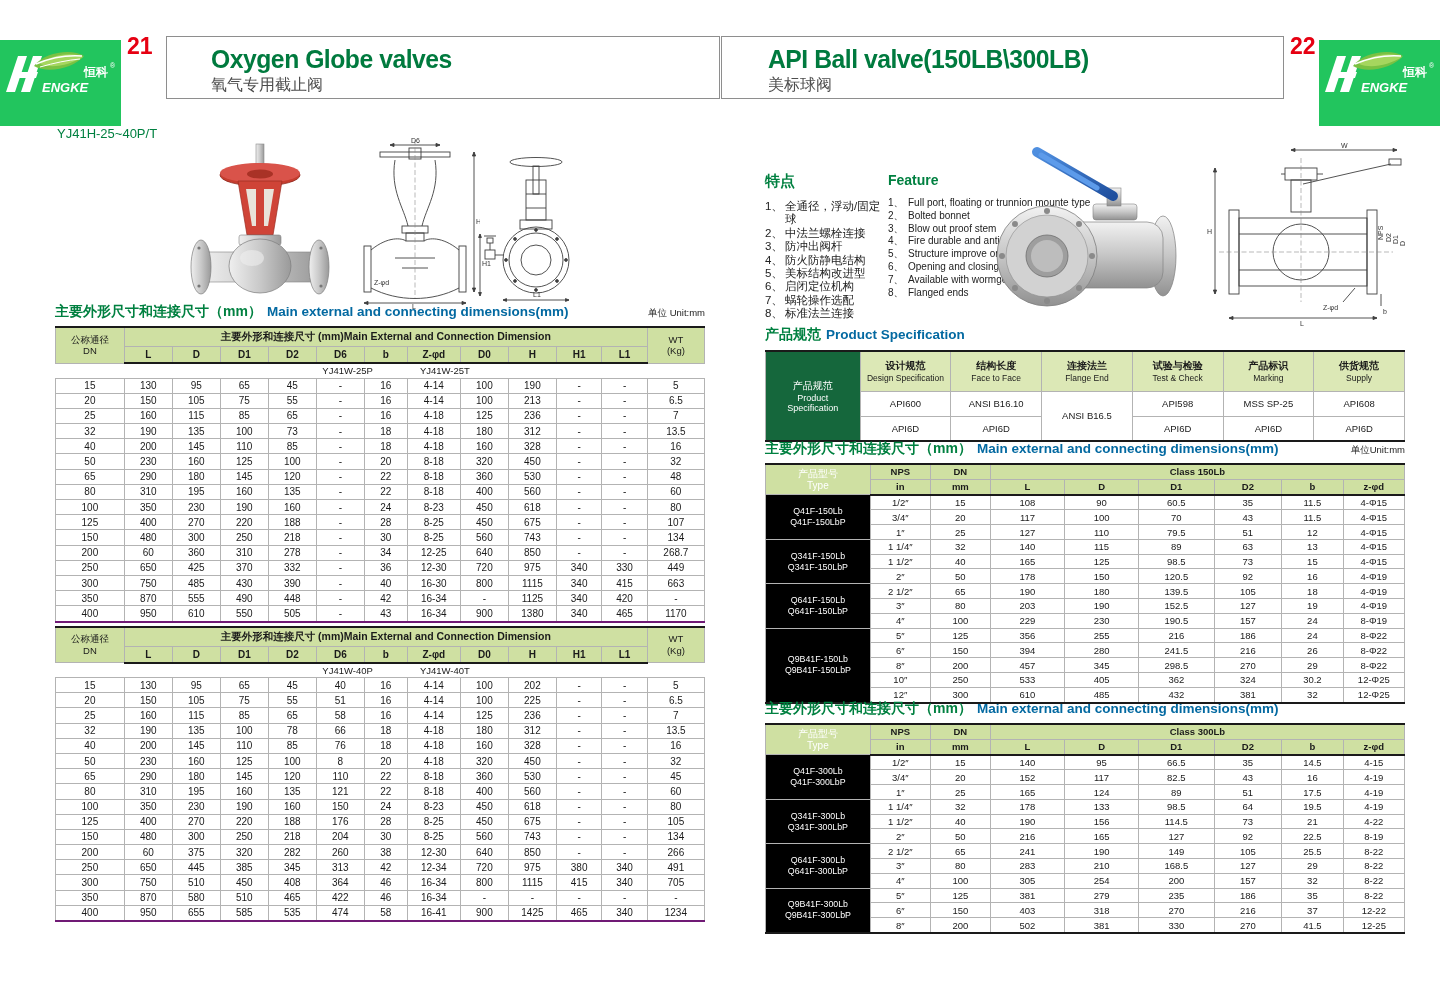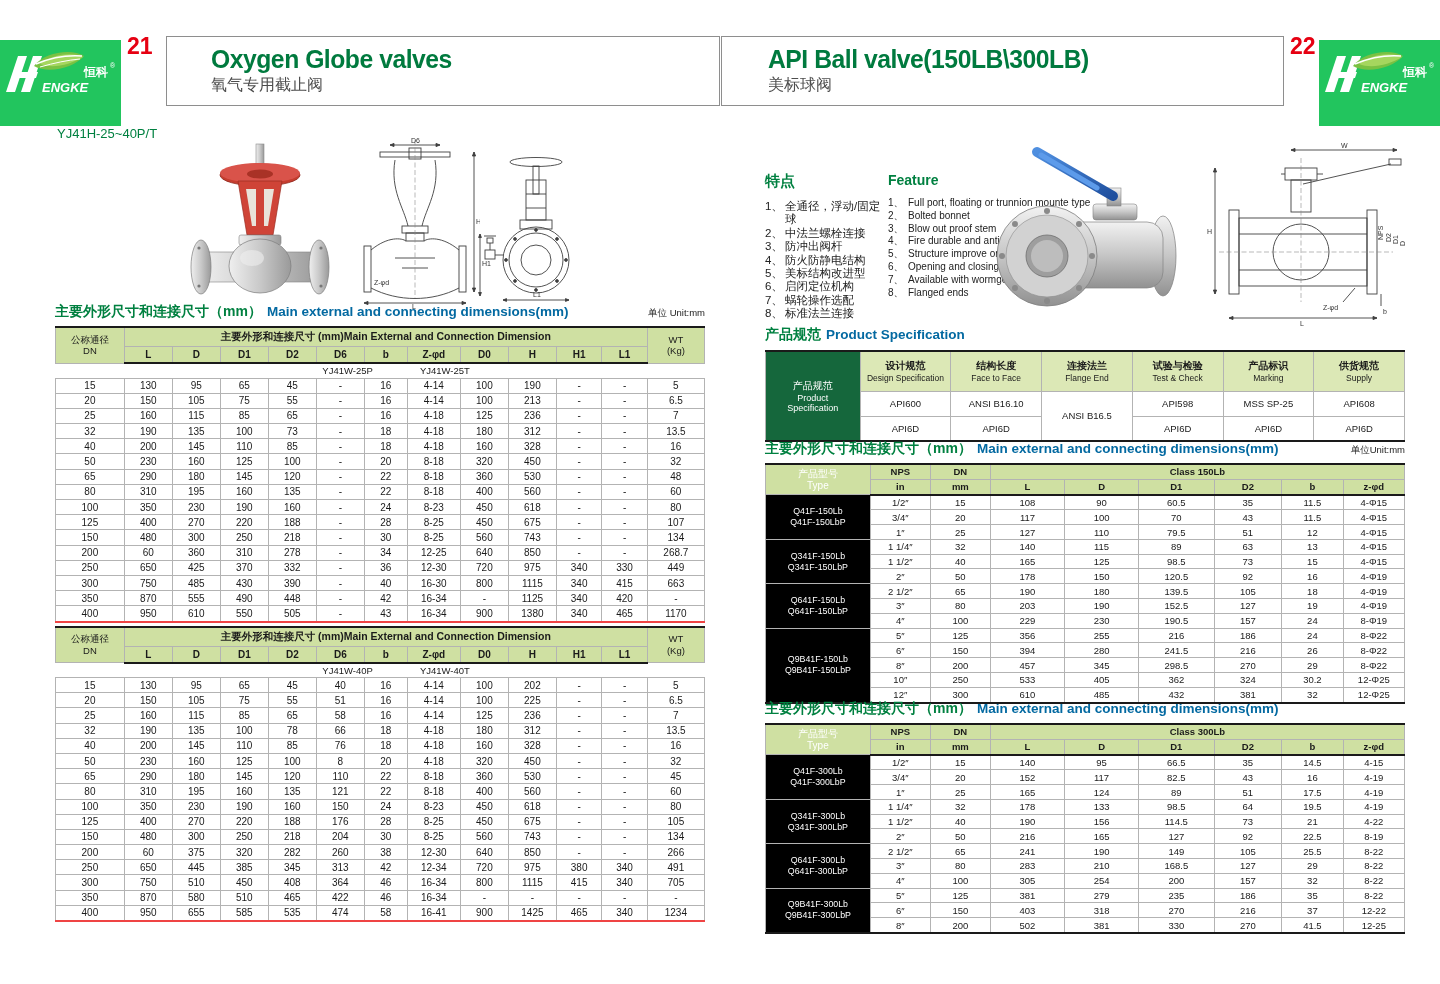--- a/index.html
+++ b/index.html
@@ -2,32 +2,32 @@
 <html><head>
 <meta charset="utf-8">
 <style>
 *{box-sizing:border-box;margin:0;padding:0}
 html,body{width:1440px;height:984px}
 body{background:#fff;font-family:"Liberation Sans",sans-serif;position:relative;overflow:hidden;color:#1a1a1a}
 .abs{position:absolute}
 
 .logo-box{position:absolute;top:40px;width:121px;height:86px;background:#22c55e}
 .pagenum{position:absolute;top:33px;color:#e60012;font-size:23px;font-weight:bold;font-family:"Liberation Sans",sans-serif}
-.titlebox{position:absolute;top:36px;height:70px;border:1px solid #8e8e8e;background:#fff;padding:7px 0 0 44px}
+.titlebox{position:absolute;top:36px;height:63px;border:1px solid #8e8e8e;background:#fff;padding:7px 0 0 44px}
 .titlebox .t1{color:#007a3e;font-size:26px;font-weight:bold;letter-spacing:-.5px;transform:scaleX(.95);transform-origin:left;white-space:nowrap}
 .titlebox .t2{font-size:16px;color:#4d4d4d;margin-top:0}
 
 .sec-head{display:flex;align-items:baseline;white-space:nowrap}
 .sec-head .zh{color:#008040;font-size:14px;font-weight:bold}
 .sec-head .en{color:#0369a1;font-size:13.5px;font-weight:bold;margin-left:5px}
 .sec-head .unit{margin-left:auto;font-size:9.5px;font-weight:normal;color:#222}
 
 .dim-table{width:100%;border-collapse:collapse;table-layout:fixed;font-size:10px;color:#1a1a1a;background:#fff}
 .dim-table td{border:1px solid #b3b3b3;text-align:center;vertical-align:middle;padding:2px 0;overflow:hidden;white-space:nowrap}
-.left-table{border-top:2px solid #1a1a1a;border-bottom:2px solid #ef4444}
+.left-table{border-top:2px solid #1a1a1a;border-bottom:2px solid #701a75}
 tr.ghead td{background:#cfe0a2}
 tr.ghead.bottom td{border-bottom:2px solid #1a1a1a}
 .corner{font-size:9.5px;line-height:11.5px}
 .spanh{font-weight:bold;font-size:10.5px}
 .colh{font-weight:bold}
 .variant-row td{position:relative;height:15px;border-left:none;border-right:none;font-size:9.5px;font-weight:normal}
 .v{position:absolute;top:1px;transform:translateX(-50%)}
 .v1{left:45%}.v2{left:60%}
 .left-table tr.drow td{height:14.9px;padding:1.6px 0}
 

